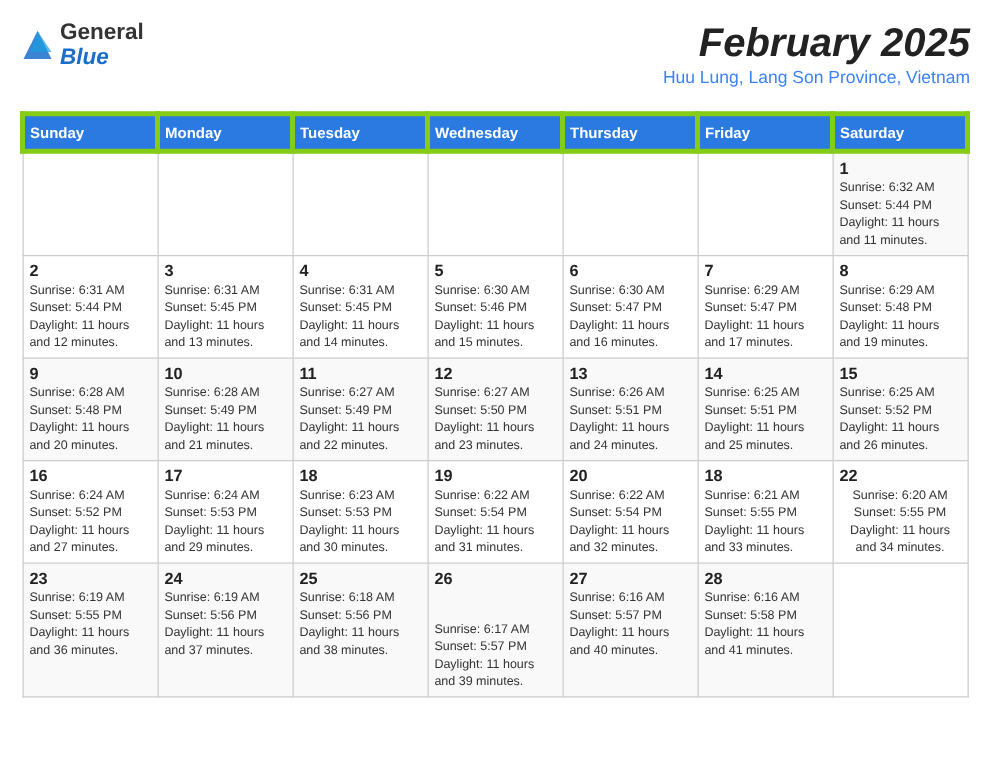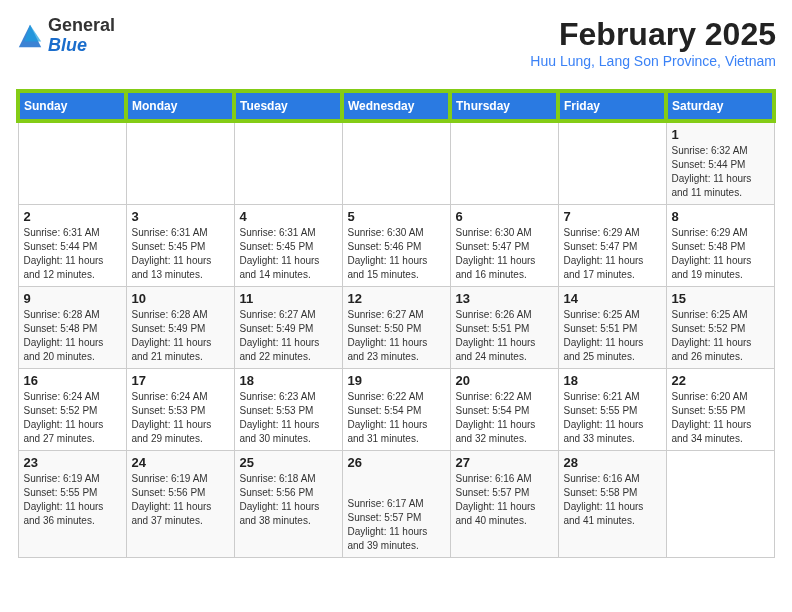--- a/index.html
+++ b/index.html
@@ -32,20 +32,21 @@
       width: 28px;
       height: 28px;
     }
     .title-block {
       text-align: right;
     }
     .month-year {
       font-size: 32px;
       font-weight: bold;
       color: #222;
+      font-style: italic;
     }
     .location {
       font-size: 14px;
       color: #3b82f6;
     }
     .calendar {
       width: 100%;
       border-collapse: collapse;
       border: 1px solid #ccc;
     }
@@ -256,21 +257,21 @@
 Daylight: 11 hours and 32 minutes.</div>
         </td>
         <td>
           <span class="day-num">18</span>
           <div class="day-info" style="white-space: pre-line;">Sunrise: 6:21 AM
 Sunset: 5:55 PM
 Daylight: 11 hours and 33 minutes.</div>
         </td>
         <td>
           <span class="day-num">22</span>
-          <div class="day-info" style="white-space: pre-line;">Sunrise: 6:20 AM
+          <div class="day-info" style="white-space: pre-line; text-align: center;">Sunrise: 6:20 AM
 Sunset: 5:55 PM
 Daylight: 11 hours and 34 minutes.</div>
         </td>
       </tr>
       <tr>
         <td>
           <span class="day-num">23</span>
           <div class="day-info" style="white-space: pre-line;">Sunrise: 6:19 AM
 Sunset: 5:55 PM
 Daylight: 11 hours and 36 minutes.</div>

